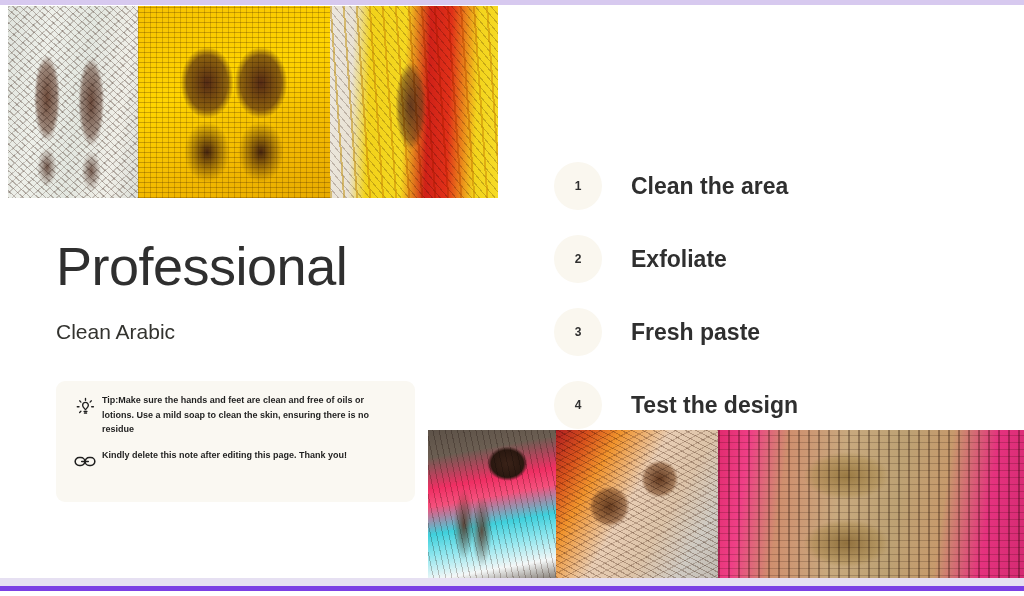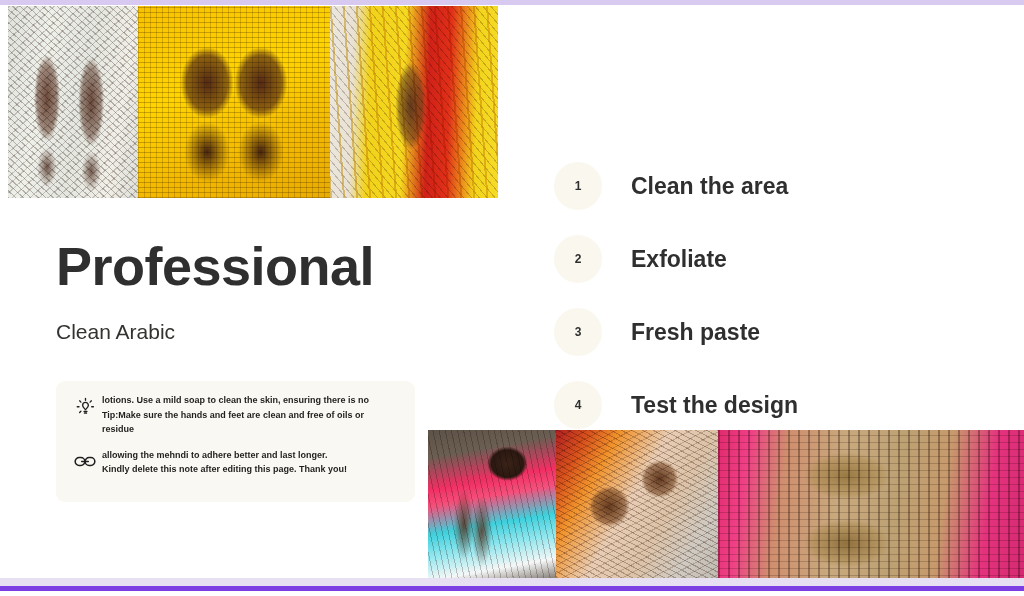--- a/index.html
+++ b/index.html
@@ -135,21 +135,21 @@
       repeating-linear-gradient(90deg, rgba(48,26,12,.34) 0 2px, transparent 2px 10px),
       repeating-linear-gradient(0deg, rgba(48,26,12,.20) 0 1px, transparent 1px 7px),
       radial-gradient(circle 2px at 18% 16%, rgba(255,255,255,.75) 0 100%, transparent 100%),
       radial-gradient(circle 2px at 72% 12%, rgba(255,255,255,.6) 0 100%, transparent 100%);
     mix-blend-mode: multiply;
   }
 
   
   #page-title {
     position: absolute; left: 56px; top: 238px;
-    font-size: 54px; font-weight: 700; letter-spacing: -0.5px;
+    font-size: 54px; font-weight: 400; letter-spacing: -0.5px;
     color: #2f2f2f; line-height: 1.05;
   }
   #page-subtitle {
     position: absolute; left: 56px; top: 320px;
     font-size: 21px; font-weight: 400; color: #33332f;
   }
 
   
   #note-card {
     position: absolute; left: 56px; top: 381px;
@@ -207,36 +207,35 @@
 
     <div class="note-row">
       <span class="note-ico">
         <svg width="19" height="21" viewBox="0 0 24 26" fill="none" stroke="currentColor" stroke-width="1.7" stroke-linecap="round">
           <path d="M12 16.5c0-2 -3.6-3.1 -3.6-6.3a3.6 3.6 0 0 1 7.2 0c0 3.2 -3.6 4.3 -3.6 6.3z"></path>
           <path d="M10.2 18.1h3.6M10.7 20.2h2.6"></path>
           <path d="M12 1.6v2.2M4.6 4.6l1.6 1.6M1.6 12h2.2M19.8 12H22M17.8 6.2l1.6-1.6M4.6 19.4l1.6-1.6"></path>
         </svg>
       </span>
       <div class="note-body">
+        <p>Tip:Make sure the hands and feet are clean and free of oils or</p>
         <p>lotions. Use a mild soap to clean the skin, ensuring there is no</p>
-        <p>Tip:Make sure the hands and feet are clean and free of oils or</p>
         <p>residue</p>
       </div>
     </div>
 
     <div class="note-row">
       <span class="note-ico">
         <svg width="22" height="13" viewBox="0 0 30 16" fill="none" stroke="currentColor" stroke-width="2.1" stroke-linecap="round">
           <rect x="1.6" y="2.6" width="13.2" height="10.8" rx="5.4"></rect>
           <rect x="15.2" y="2.6" width="13.2" height="10.8" rx="5.4"></rect>
           <path d="M10.5 8h9"></path>
         </svg>
       </span>
       <div class="note-body">
-        <p>allowing the mehndi to adhere better and last longer.</p>
         <p>Kindly delete this note after editing this page. Thank you!</p>
       </div>
     </div>
 
   </div>
 
   <div class="step" id="step-0">
     <div class="step-badge">1</div>
     <div class="step-label">Clean the area</div>
   </div>

